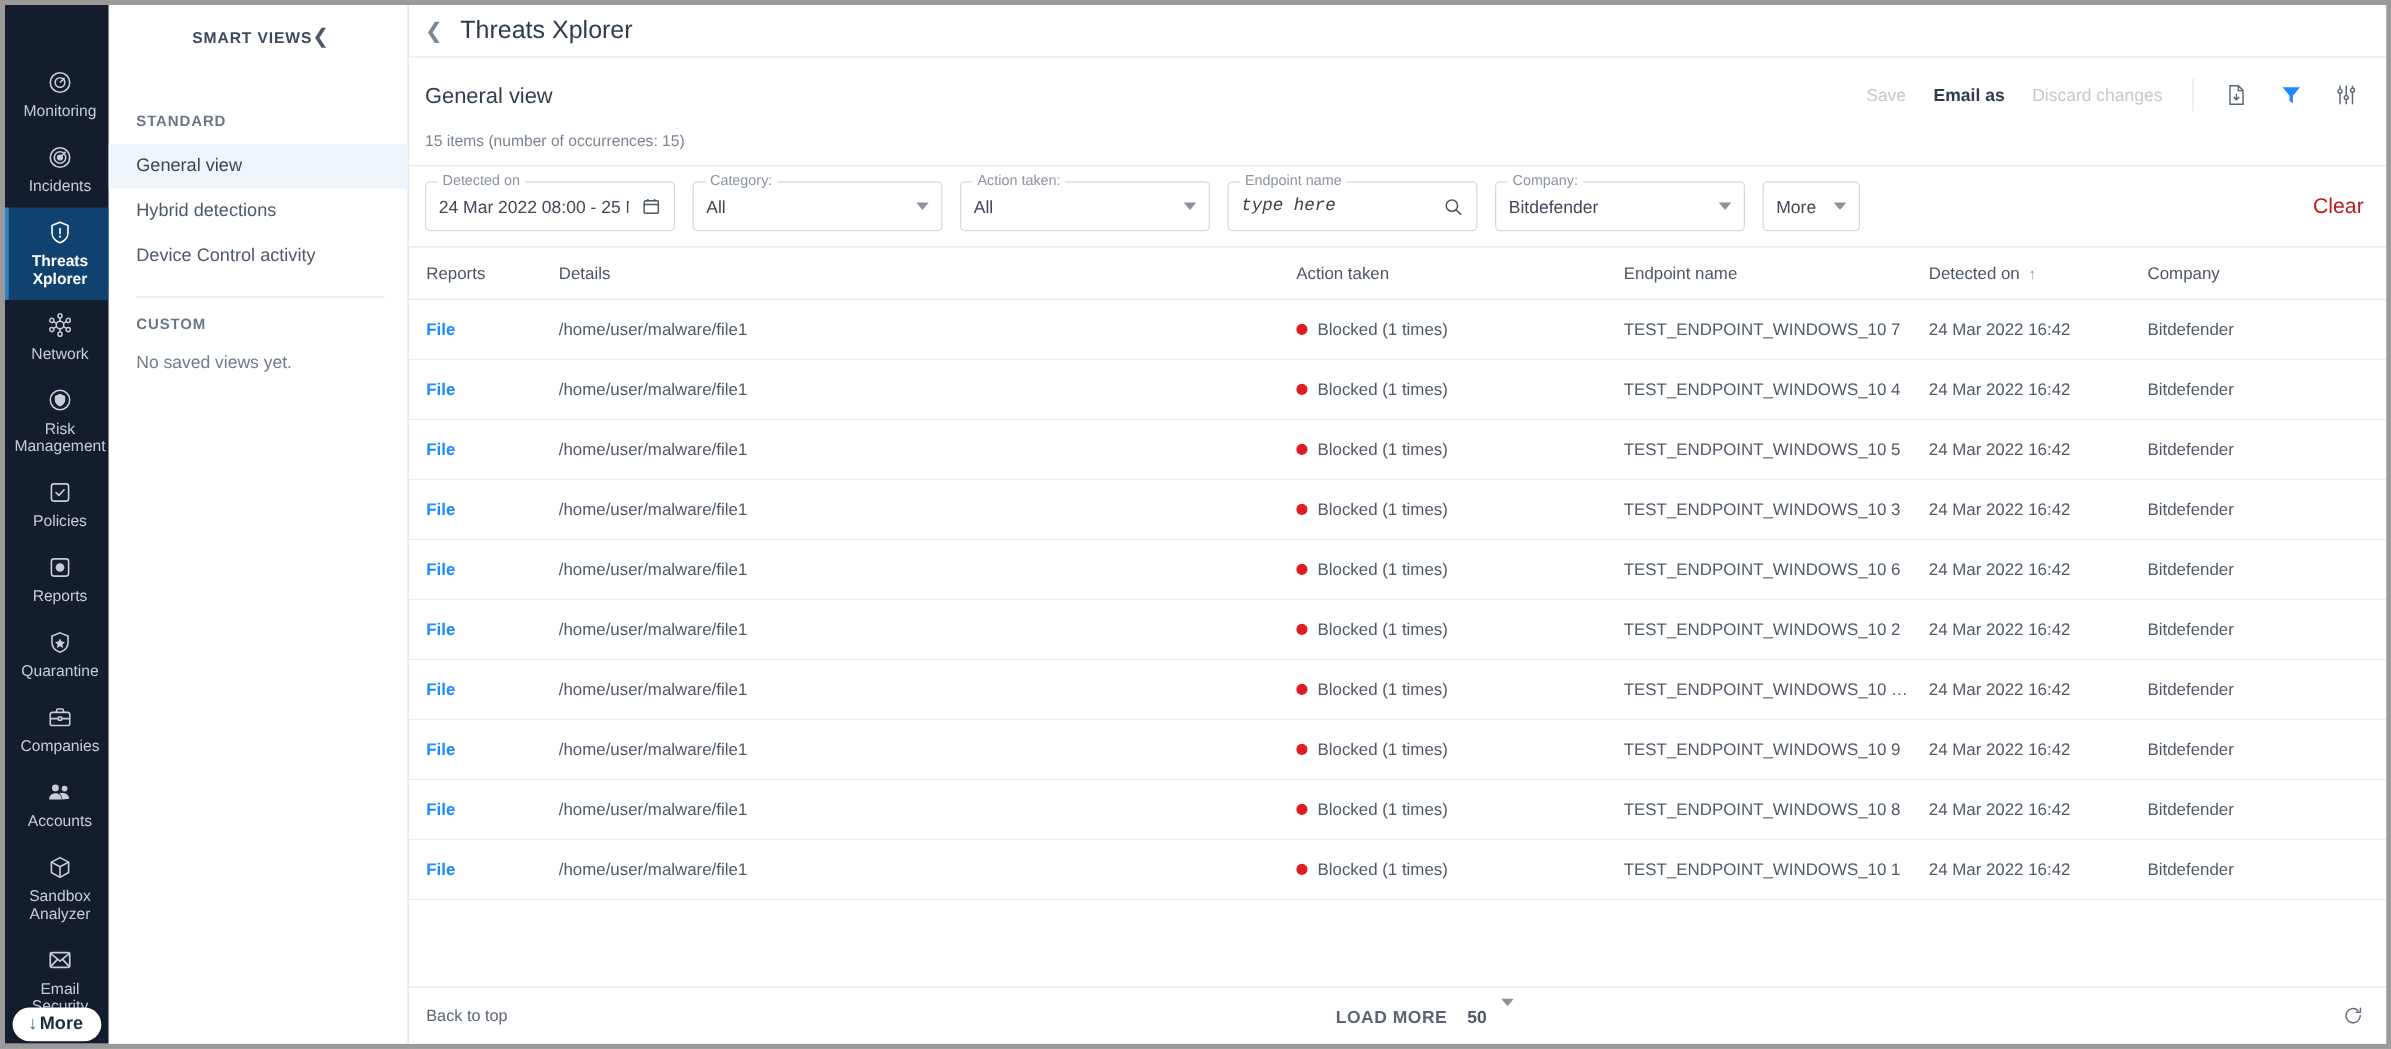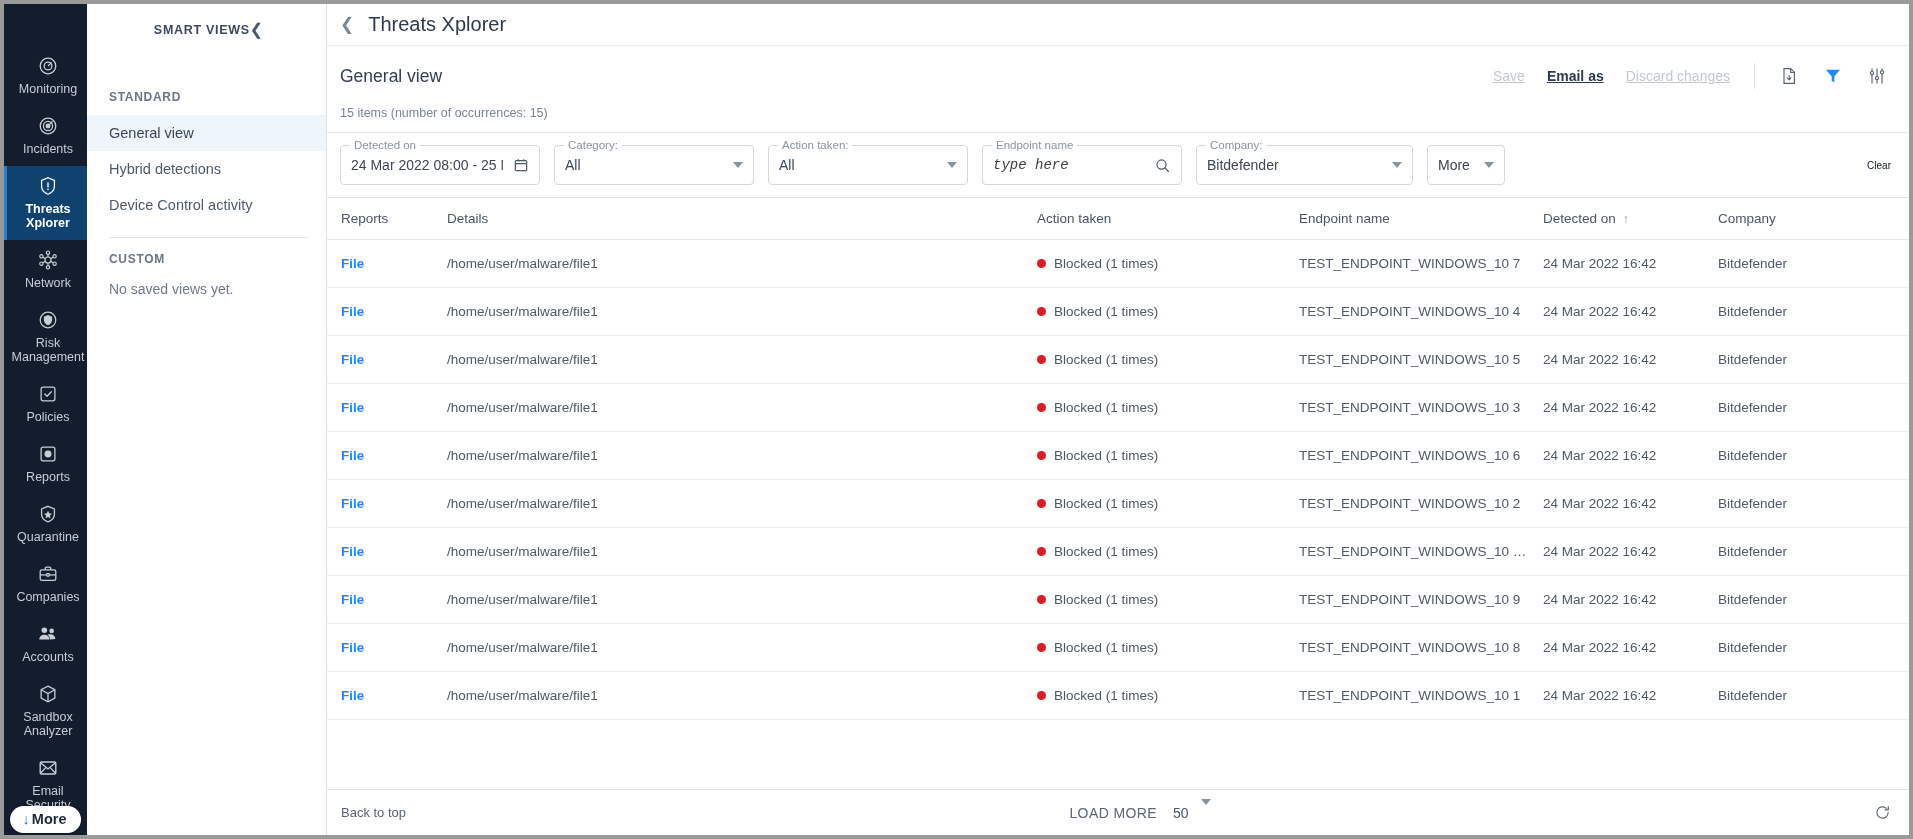--- a/index.html
+++ b/index.html
@@ -109,21 +109,21 @@
   .topbar .back { color: #7a8795; font-size: 17px; margin-right: 14px; cursor: pointer; line-height:1;}
   .topbar .title { font-size: 20px; color: #2e3a4c; }
 
   .viewbar {
     height: 60px; flex: 0 0 60px;
     display: flex; align-items: center;
     padding: 0 22px 0 13px;
   }
   .viewbar .vtitle { font-size: 17.5px; color: #333f51; flex: 1 1 auto; }
   .act {
-    font-size: 14px; margin-left: 22px; cursor: pointer; white-space: nowrap; text-decoration: underline;
+    font-size: 14px; margin-left: 22px; cursor: pointer; white-space: nowrap;
   }
   .act.disabled { color: #c3c8ce; cursor: default; }
   .act.enabled { color: #2f3b4c; font-weight: bold; }
   .vsep { width: 1px; height: 26px; background: #dfe3e8; margin-left: 24px; }
   .ibtn { margin-left: 24px; cursor: pointer; display: flex; align-items: center; }
   .ibtn svg { display: block; }
 
   .countline {
     font-size: 12.5px; color: #7b8593;
     padding: 0 0 12px 13px;
@@ -152,26 +152,26 @@
     font-size: 11.5px; color: #8b949f;
     white-space: nowrap;
   }
   .fld .val { font-size: 14px; color: #3d4755; white-space: nowrap; overflow: hidden; }
   .fld .val.ph { color: #404040; font-style: italic; font-family: Liberation Mono, monospace; }
   .fld .cap { margin-left: auto; padding-left: 10px; display:flex; align-items:center;}
   .f-date { width: 200px; }
   .f-cat { width: 200px; }
   .f-act { width: 200px; }
   .f-ep  { width: 200px; }
-  .f-co  { width: 217px; }
+  .f-co  { width: 200px; }
   .f-more { width: 78px; }
   .caret { width: 0; height: 0; border-left: 5px solid transparent; border-right: 5px solid transparent; border-top: 6px solid #8a939d; }
   .clear {
     position: absolute; right: 18px; top: 50%; transform: translateY(-50%);
-    font-size: 10px; color: #0f172a; cursor: pointer; margin-left: 16px;
+    font-size: 17px; color: #b91c1c; cursor: pointer; margin-left: 16px;
   }
 
   
   .tablewrap { flex: 1 1 auto; overflow: hidden; display: flex; flex-direction: column; }
   table { width: 100%; border-collapse: collapse; table-layout: fixed; }
   thead th {
     text-align: left;
     font-size: 13.5px; font-weight: normal; color: #4b5666;
     padding: 13px 0 13px 0;
     border-bottom: 1px solid #e4e7eb;
@@ -195,21 +195,21 @@
 
   
   .footer {
     height: 46px; flex: 0 0 46px;
     border-top: 1px solid #e4e7eb;
     display: flex; align-items: center;
     padding: 0 18px 0 14px;
     font-size: 13px; color: #5b6573;
   }
   .footer .btt { cursor: pointer; }
-  .footer .mid { margin-left: auto; display: flex; align-items: flex-start; gap: 16px; }
+  .footer .mid { margin-left: auto; display: flex; align-items: flex-start; gap: 16px; font-weight: bold; }
   .loadmore { letter-spacing: .4px; color: #5b6573; cursor: pointer; font-size: 14px; }
   .pgsize { display: flex; align-items: center; gap: 12px; cursor: pointer; }
   .pgsize .n { font-size: 14px; color: #4d5765; }
   .refresh { margin-left: auto; cursor: pointer; display: flex; align-items: center; }
 </style>
 </head>
 <body>
 
 <div class="app">
 

